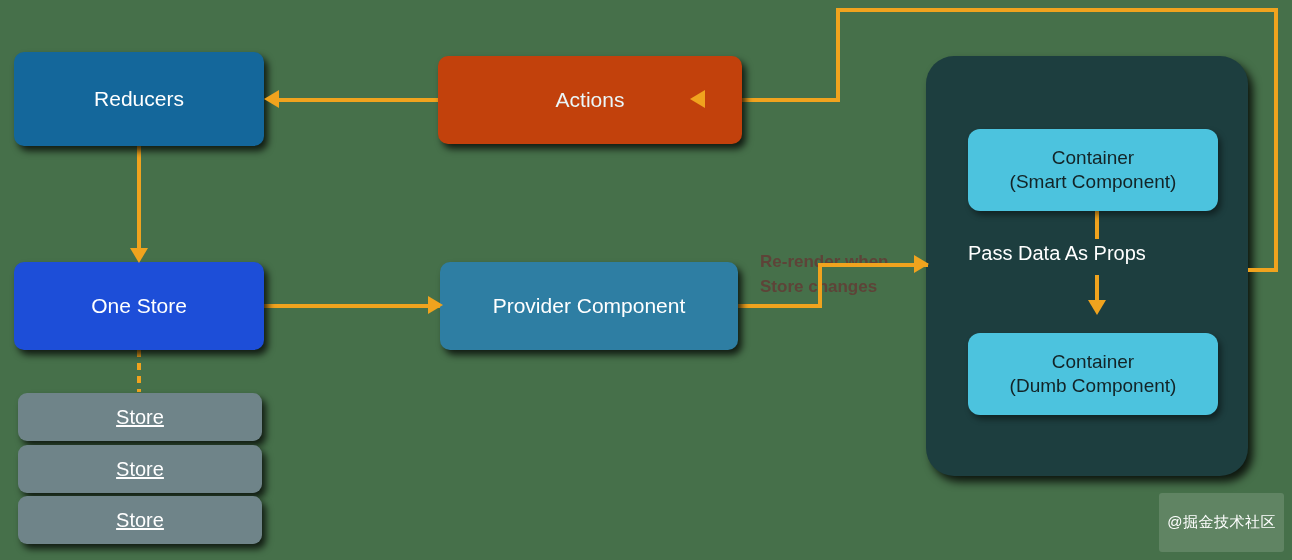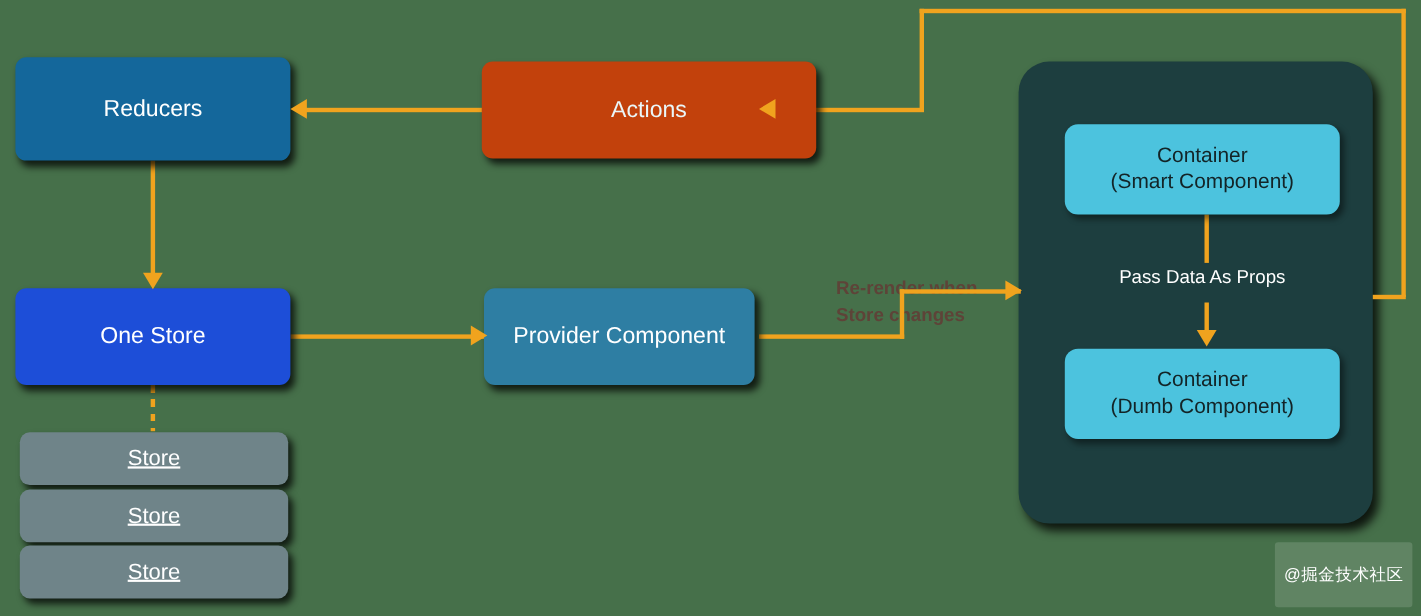--- a/index.html
+++ b/index.html
@@ -24,44 +24,44 @@
     text-align:left;
     line-height:1.25;
     box-shadow:4px 5px 7px rgba(0,0,0,.75);
     z-index:5;
   }
   .node .ln{display:block;white-space:nowrap;}
 
   .n-reducers{left:14px;top:52px;width:250px;height:94px;background:#14679b;font-size:21px;}
   .n-actions{left:438px;top:56px;width:304px;height:88px;background:#c2410c;font-size:21px;color:#eaf6f8;}
   .n-onestore{left:14px;top:262px;width:250px;height:88px;background:#1d4ed8;font-size:21px;}
-  .n-provider{left:440px;top:262px;width:246px;height:88px;background:#2e7ea3;font-size:21px;}
+  .n-provider{left:440px;top:262px;width:298px;height:88px;background:#2e7ea3;font-size:21px;}
 
   .n-store{left:18px;width:244px;height:48px;background:#6f8489;font-size:20px;border-radius:9px;text-decoration:underline;}
   .n-store1{top:393px;}
   .n-store2{top:445px;}
   .n-store3{top:496px;}
 
   
   .panel{
     position:absolute;left:926px;top:56px;width:322px;height:420px;
     background:#1d3e3f;border-radius:28px;
     box-shadow:5px 6px 9px rgba(0,0,0,.8);
     z-index:3;
   }
   .n-container{
     width:250px;height:82px;background:#4cc3de;color:#132427;
-    font-size:19px;border-radius:12px;box-shadow:3px 4px 6px rgba(0,0,0,.45);
+    font-size:19px;border-radius:12px;box-shadow:3px 4px 6px rgba(0,0,0,.45);margin-top:16px;
   }
   .n-smart{left:968px;top:113px;}
   .n-dumb{left:968px;top:317px;}
 
   .pass-props{
     position:absolute;left:968px;top:242px;width:250px;
-    text-align:center;color:#ffffff;font-size:17px;z-index:6;
+    color:#ffffff;font-size:20px;z-index:6;
   }
 
   
   .ln-h,.ln-v{position:absolute;background:#f0a31e;z-index:4;}
   .ln-h{height:4px;}
   .ln-v{width:4px;}
   .arw{position:absolute;width:0;height:0;z-index:6;}
   .arw-l{border-top:9px solid transparent;border-bottom:9px solid transparent;border-right:15px solid #f0a31e;}
   .arw-r{border-top:9px solid transparent;border-bottom:9px solid transparent;border-left:15px solid #f0a31e;}
   .arw-d{border-left:9px solid transparent;border-right:9px solid transparent;border-top:15px solid #f0a31e;}

